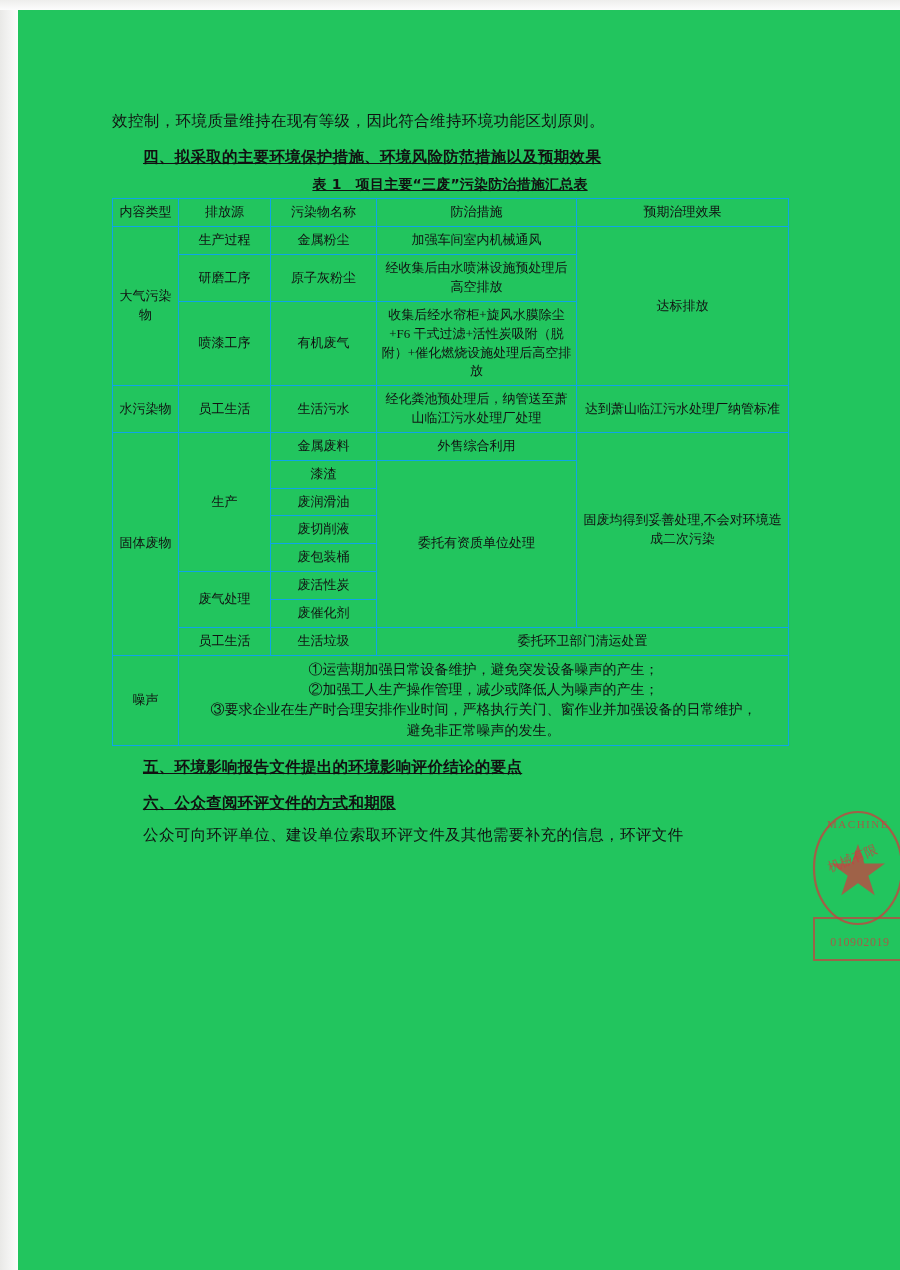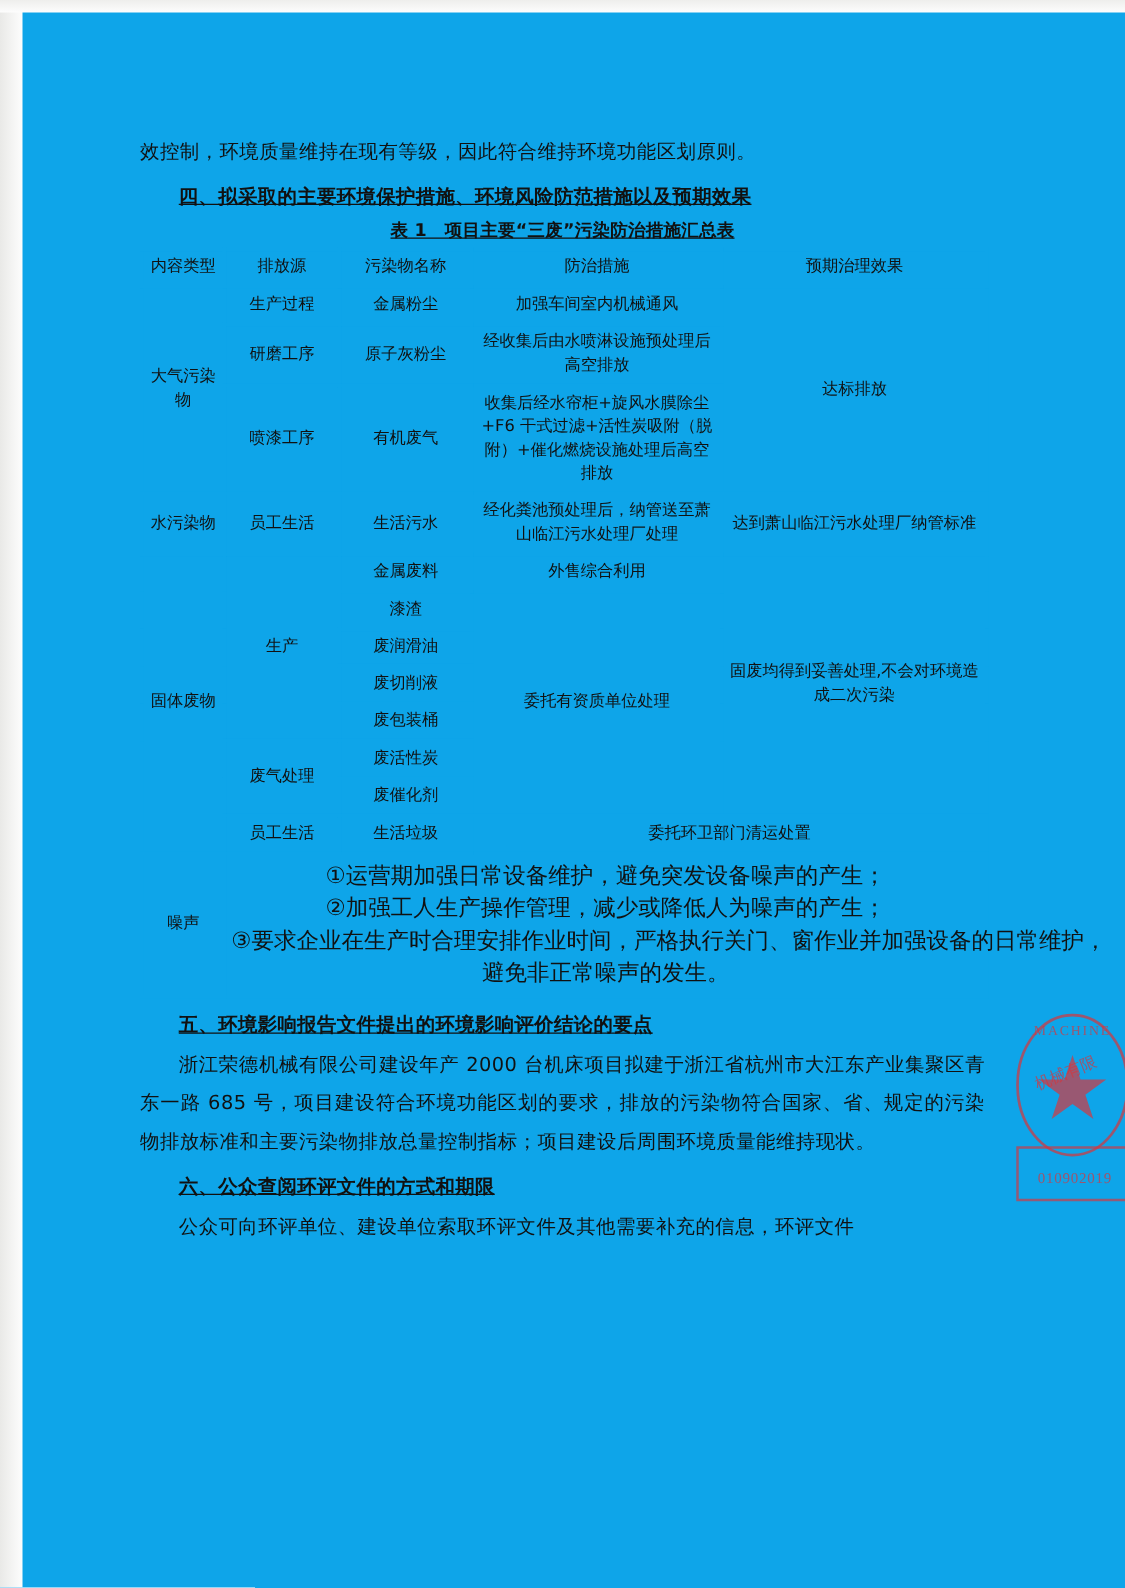--- a/index.html
+++ b/index.html
@@ -13,21 +13,21 @@
     position: relative;
     font-family: "DejaVu Sans", "Liberation Sans", sans-serif;
     color: #111;
     overflow: hidden;
   }
   .page {
     position: absolute;
     left: 0; top: 0;
     width: 900px;
     height: 1270px;
-    background: #0ea5e9;
+    background: #22c55e;
   }
   .content {
     position: absolute;
     left: 112px;
     top: 106px;
     width: 676px;
   }
   .para {
     font-size: 15.5px;
     line-height: 1.95;
@@ -53,35 +53,36 @@
     letter-spacing: 0.2px;
     text-decoration: underline;
   }
   table.main {
     border-collapse: collapse;
     width: 676px;
     table-layout: fixed;
     font-size: 13px;
   }
   table.main td, table.main th {
-    border: 3px solid #0ea5e9;
+    border: 1px solid #0ea5e9;
     padding: 4px 4px;
     text-align: center;
     vertical-align: middle;
     line-height: 1.45;
     font-weight: normal;
+    font-family: Liberation Serif, serif;
   }
   table.main th {
     font-weight: normal;
   }
   .noise-cell {
     text-align: left;
     padding: 3px 6px;
     line-height: 1.6;
-    font-size: 18px;
+    font-size: 14px;
   }
   .noise-cell div { white-space: nowrap; }
   .col1 { width: 66px; }
   .col2 { width: 92px; }
   .col3 { width: 106px; }
   .col4 { width: 200px; }
   .col5 { width: 212px; }
 
   
   .stamp {
@@ -201,21 +202,20 @@
             <div>①运营期加强日常设备维护，避免突发设备噪声的产生；</div>
             <div>②加强工人生产操作管理，减少或降低人为噪声的产生；</div>
             <div>③要求企业在生产时合理安排作业时间，严格执行关门、窗作业并加强设备的日常维护，</div>
             <div>避免非正常噪声的发生。</div>
           </td>
         </tr>
       </tbody>
     </table>
 
     <p class="heading">五、环境影响报告文件提出的环境影响评价结论的要点</p>
-    <p class="para indent">浙江荣德机械有限公司建设年产 2000 台机床项目拟建于浙江省杭州市大江东产业集聚区青东一路 685 号，项目建设符合环境功能区划的要求，排放的污染物符合国家、省、规定的污染物排放标准和主要污染物排放总量控制指标；项目建设后周围环境质量能维持现状。</p>
 
     <p class="heading">六、公众查阅环评文件的方式和期限</p>
     <p class="para indent">公众可向环评单位、建设单位索取环评文件及其他需要补充的信息，环评文件</p>
 
   </div>
 
   <div class="stamp">
     <svg width="120" height="175" viewBox="0 0 120 175">
       <g opacity="0.72" fill="none" stroke="#d4373f" stroke-width="2.2">
         <ellipse cx="58" cy="68" rx="44" ry="56"></ellipse>

